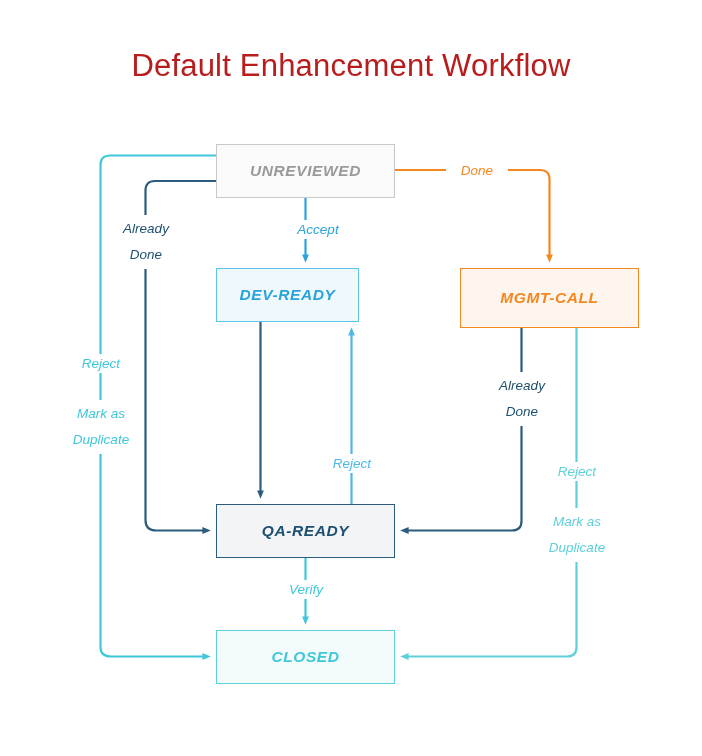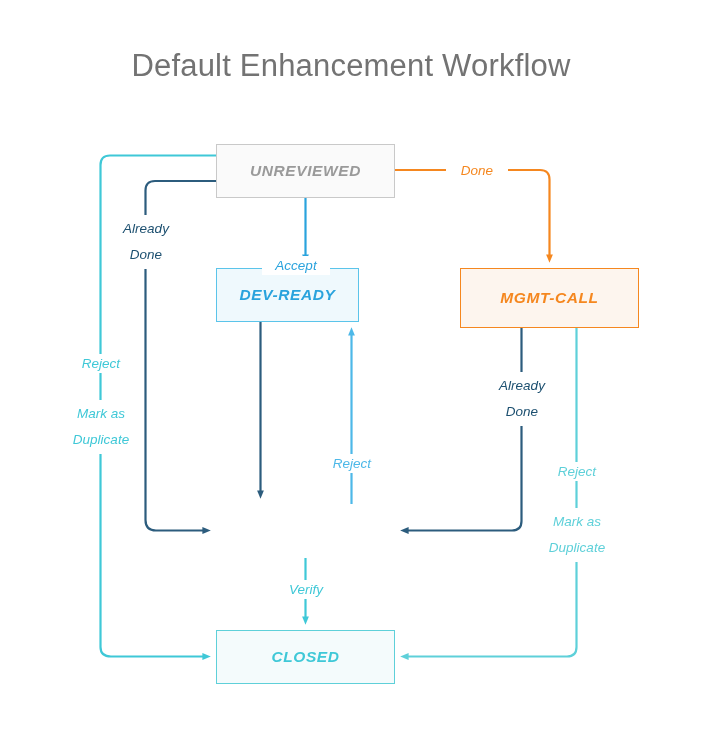--- a/index.html
+++ b/index.html
@@ -22,21 +22,21 @@
   #title {
     position: absolute;
     left: 0;
     top: 48px;
     width: 702px;
     text-align: center;
     font-family: "Liberation Sans", sans-serif;
     font-size: 31px;
     font-weight: 300;
     letter-spacing: 0.2px;
-    color: #737373;
+    color: #b91c1c;
     white-space: nowrap;
   }
   svg#edges {
     position: absolute;
     left: 0;
     top: 0;
     width: 702px;
     height: 756px;
   }
   .node {
@@ -120,26 +120,29 @@
   </div>
 
   <div class="node" style="left:216px; top:268px; width:143px; height:54px; color:#2aa3dd; border-color:#5bc4ea; background:#eff9fd;">
     <span>DEV-READY</span>
   </div>
 
   <div class="node" style="left:460px; top:268px; width:179px; height:60px; color:#f5871f; border-color:#f5871f; background:#fdf5ee;">
     <span>MGMT-CALL</span>
   </div>
 
+  <div class="node" style="left:216px; top:504px; width:179px; height:54px; color:#1d5070; border-color:#2c5c7d; background:#f2f4f6;">
+    <span>QA-READY</span>
+  </div>
 
   <div class="node" style="left:216px; top:630px; width:179px; height:54px; color:#3fc8d7; border-color:#5ed0d9; background:#f4fbfc;">
     <span>CLOSED</span>
   </div>
 
-  <div class="edge-label" style="left:262px; top:220px; width:68px; color:#2aa3dd;margin-top:36px;">Accept</div>
+  <div class="edge-label" style="left:284px; top:220px; width:68px; color:#2aa3dd;">Accept</div>
 
   <div class="edge-label" style="left:446px; top:161px; width:62px; color:#f5871f;">Done</div>
 
   <div class="edge-label multi" style="left:110px; top:215px; width:72px; color:#1d5070;">Already
 Done</div>
 
   <div class="edge-label" style="left:71px; top:354px; width:60px; color:#3fc8d7;">Reject</div>
 
   <div class="edge-label multi" style="left:62px; top:400px; width:78px; color:#3fc8d7;">Mark as
 Duplicate</div>

